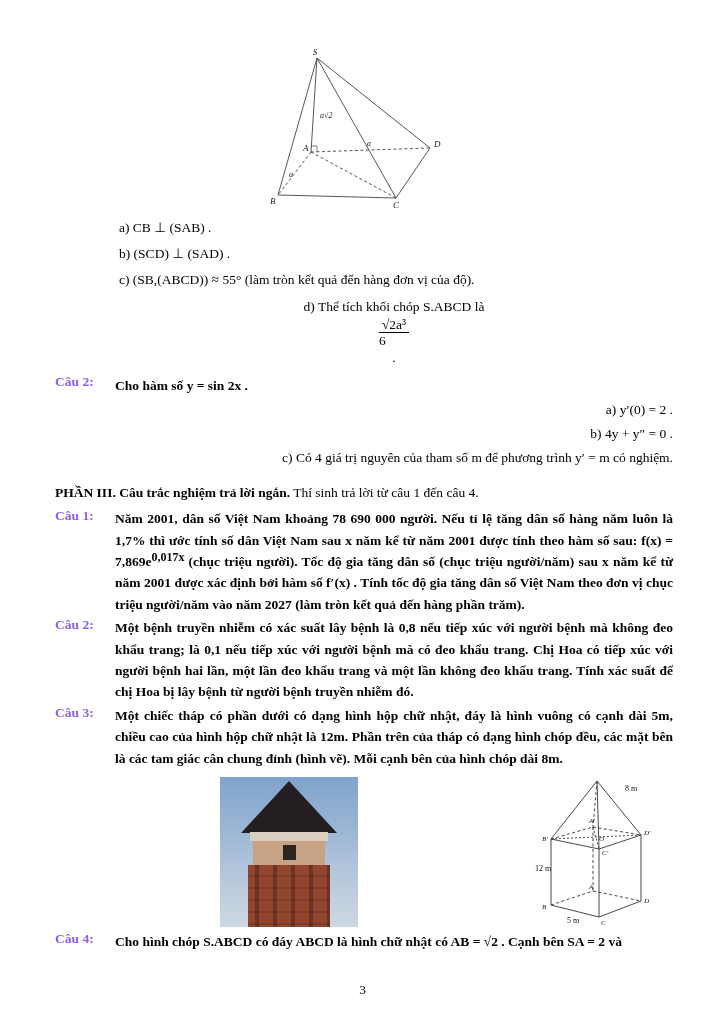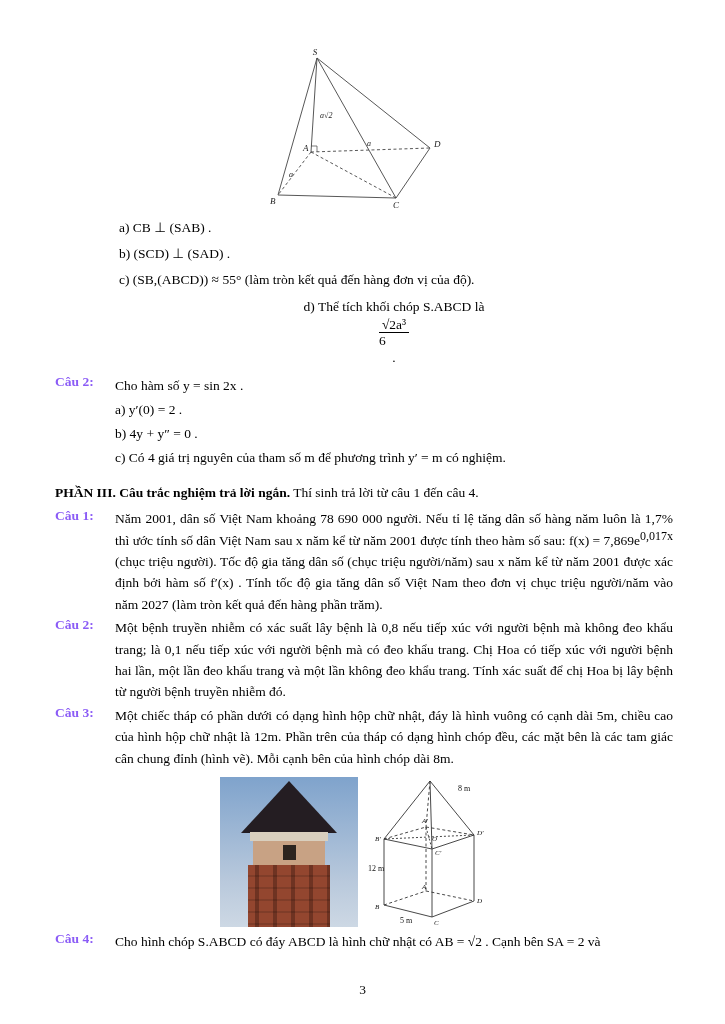--- a/index.html
+++ b/index.html
@@ -12,28 +12,28 @@
   
   .item{margin-left:64px;line-height:26px;}
   .item-d{margin-left:60px;line-height:20px;margin-top:4px;margin-bottom:6px;display:flex;align-items:center;flex-direction:column;}
   .frac{display:inline-block;vertical-align:middle;margin:0 4px;line-height:1.12;}
   .frac .num{display:block;border-bottom:1px solid #000;padding:0 3px;}
   .frac .den{display:block;}
   .sup{vertical-align:super;font-size:12px;line-height:0;}
   
   .qrow{display:flex;margin-top:2px;}
   .qlabel{flex:0 0 60px;color:#8b5cf6;font-weight:bold;}
-  .qbody{flex:1;text-align:justify;line-height:21.4px;}
+  .qbody{flex:1;text-align:justify;line-height:21.4px;font-weight:bold;}
   .qbody.nojust{text-align:left;}
-  .cau2-items{margin-left:60px;}
+  .cau2-items{margin-left:60px;text-align:right;}
   .cau2-items div{line-height:24px;}
   .intro-line{line-height:24px;}
   .heading{margin-top:12px;margin-bottom:4px;line-height:22px;}
   .heading .hb{font-weight:bold;}
-  .figures-row{display:flex;align-items:flex-end;gap:10px;margin:6px 0 4px 165px;height:152px;}
+  .figures-row{display:flex;align-items:flex-end;margin:6px 0 4px 165px;height:152px;justify-content:space-between;}
   
   .tower-photo{position:relative;width:138px;height:150px;background:linear-gradient(#7fa3cc,#b9c9dc 70%,#cdd8e4);overflow:hidden;flex:none;}
   .tower-roof{position:absolute;left:21px;top:4px;width:0;height:0;border-left:48px solid transparent;border-right:48px solid transparent;border-bottom:52px solid #241d22;}
   .tower-cornice{position:absolute;left:30px;top:55px;width:78px;height:9px;background:#d9cfbe;}
   .tower-clock{position:absolute;left:33px;top:64px;width:72px;height:24px;background:#c8a284;}
   .tower-clockface{position:absolute;left:30px;top:4px;width:13px;height:15px;background:#2c241f;}
   .tower-body{position:absolute;left:28px;top:88px;width:82px;height:62px;background:
       repeating-linear-gradient(90deg,#93462f 0 7px,#6e3322 7px 11px,#93462f 11px 18px),
       #93462f;}
   .tower-body::after{content:"";position:absolute;inset:0;background:repeating-linear-gradient(#0000 0 10px,#00000022 10px 12px);}

